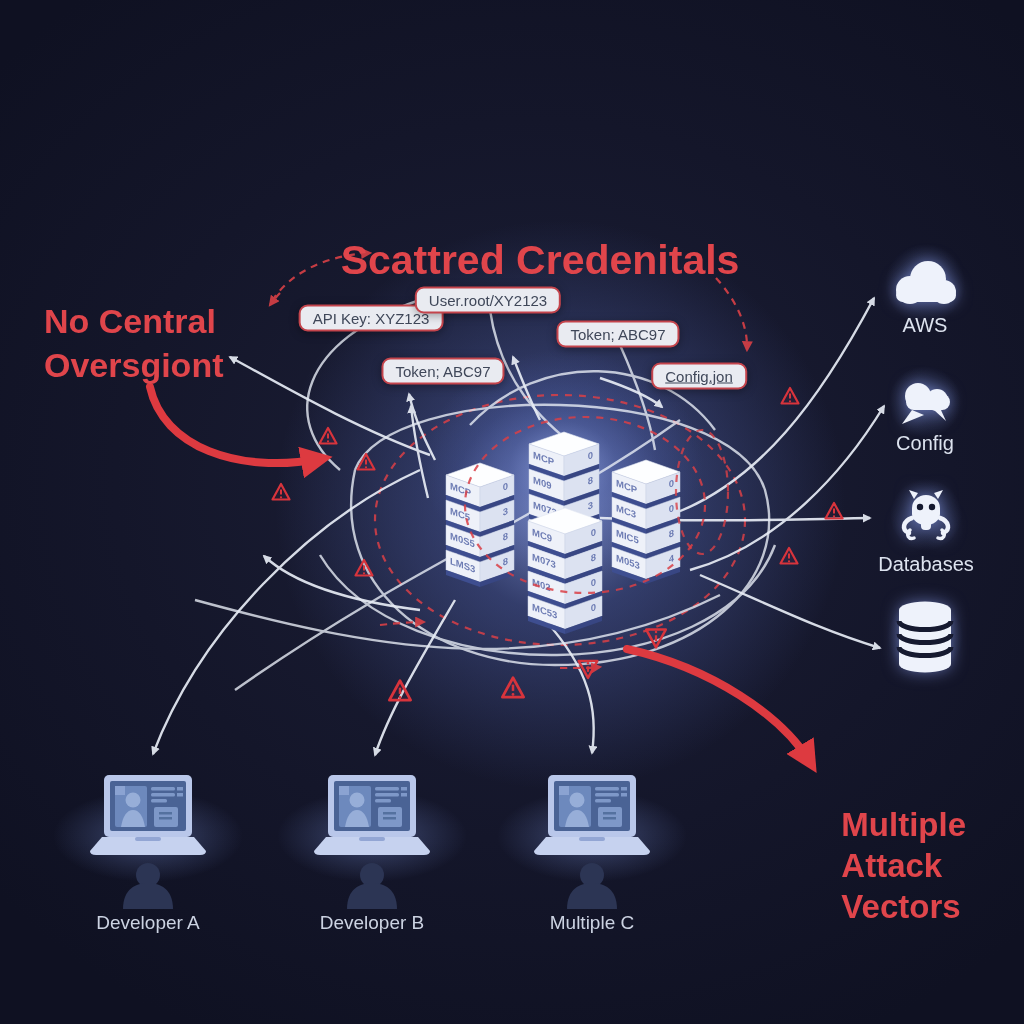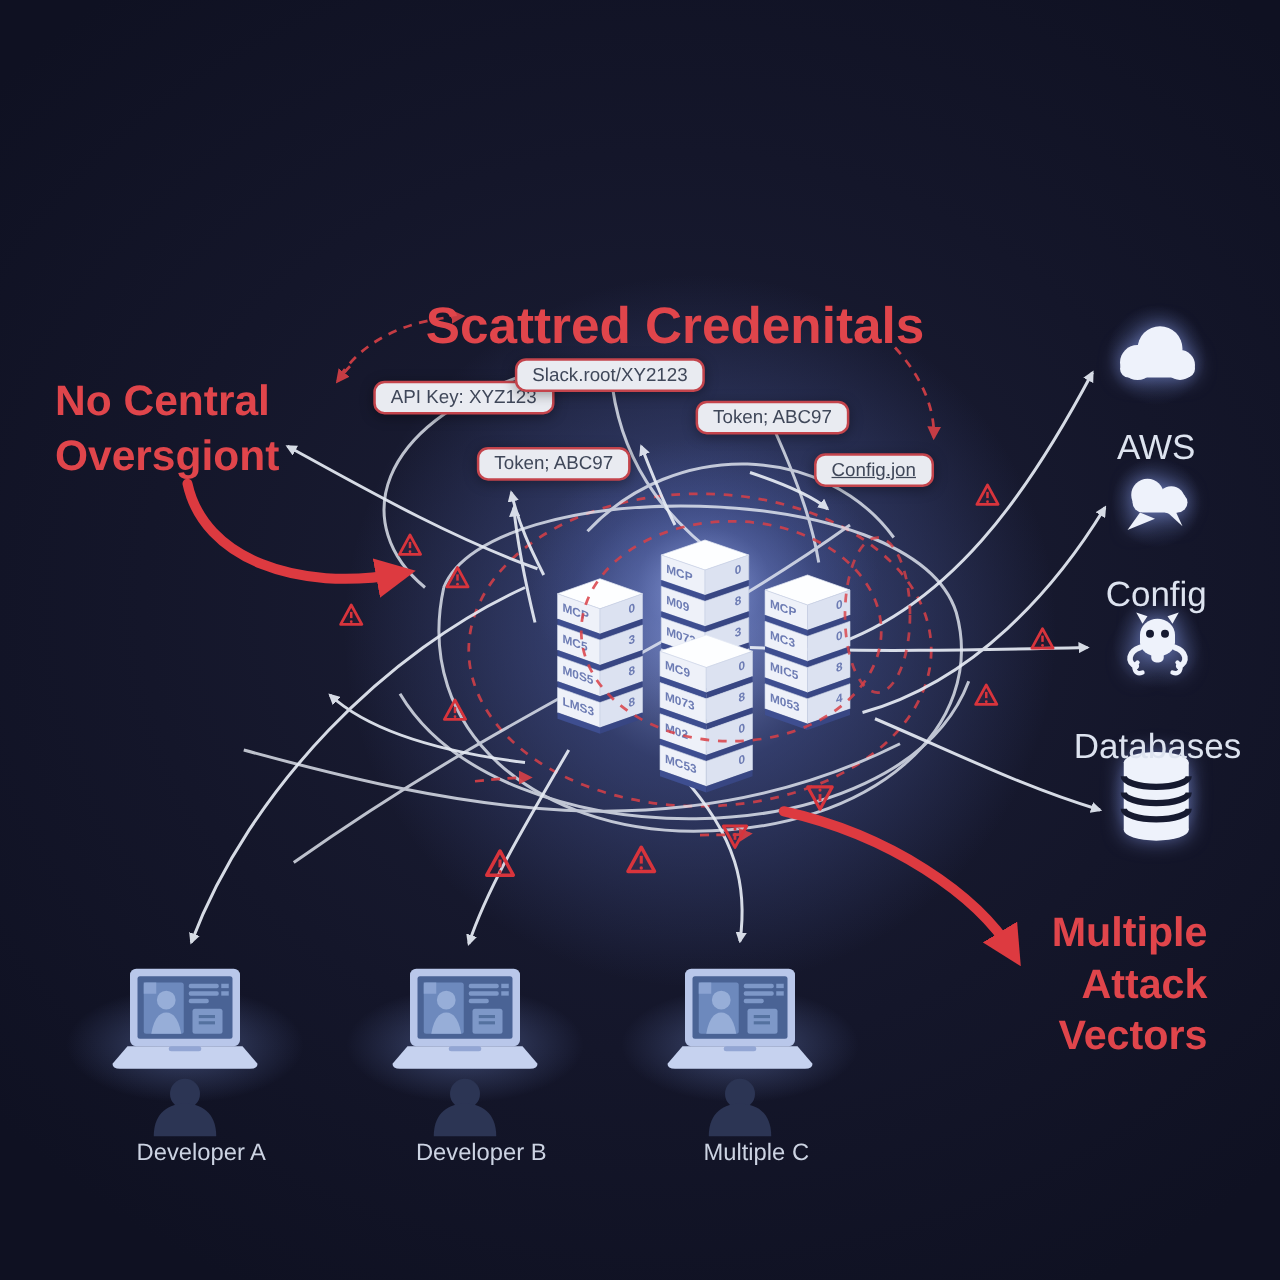--- a/index.html
+++ b/index.html
@@ -5,26 +5,26 @@
   html,body{margin:0;padding:0;background:#0f1122;}
   body{width:1024px;height:1024px;overflow:hidden;font-family:"Liberation Sans",sans-serif;}
   .canvas{position:relative;width:1024px;height:1024px;
     background:radial-gradient(ellipse 720px 620px at 52% 47%, #1c1f37 0%, #14162a 58%, #0f1122 100%);}
   svg.layer{position:absolute;left:0;top:0;}
   .title{position:absolute;left:54px;top:38px;font-size:42px;font-weight:700;line-height:1.2;
     color:#ccd2df;white-space:pre-line;letter-spacing:.2px;z-index:3;}
   .redh{position:absolute;font-weight:700;color:#e0454b;white-space:pre-line;z-index:3;}
   .scattered{left:540px;top:237px;transform:translateX(-50%);font-size:41px;white-space:nowrap;}
   .nocentral{left:44px;top:299px;font-size:34px;line-height:1.3;}
-  .attack{right:58px;top:726px;font-size:33px;line-height:1.24;text-align:right;}
+  .attack{right:58px;top:805px;font-size:33px;line-height:1.24;}
   .pill{position:absolute;transform:translate(-50%,-50%);background:#e9ebf1;border:2px solid #c4444c;
     border-radius:9px;padding:3px 12px;font-size:15px;font-weight:500;color:#3f4759;white-space:nowrap;
     box-shadow:0 2px 10px rgba(0,0,0,.35);z-index:4;}
-  .svc{position:absolute;transform:translateX(-50%);font-size:28px;color:#dde3ef;font-weight:500;z-index:3;margin-top:28px;}
-  .dev{position:absolute;transform:translateX(-50%);font-size:19px;color:#ccd3e2;font-weight:500;z-index:3;margin-left:13px;}
+  .svc{position:absolute;transform:translateX(-50%);font-size:20px;color:#dde3ef;font-weight:500;z-index:3;}
+  .dev{position:absolute;transform:translateX(-50%);font-size:19px;color:#ccd3e2;font-weight:500;z-index:3;}
 </style>
 </head>
 <body>
 
 <div class="canvas">
 
 <svg class="layer" width="1024" height="1024" viewBox="0 0 1024 1024">
   <defs>
     <marker id="arrW" viewBox="0 0 10 10" refX="8" refY="5" markerWidth="9" markerHeight="9" orient="auto-start-reverse" markerUnits="userSpaceOnUse">
       <path d="M0 0 L10 5 L0 10 z" fill="#e7ecf5"></path>
@@ -345,21 +345,21 @@
 
 <div class="redh scattered">Scattred Credenitals</div>
 <div class="redh nocentral">No Central
 Oversgiont</div>
 <div class="redh attack">Multiple
 Attack
 Vectors</div>
 
 <div id="pills">
       <div class="pill" style="left: 371px; top: 318px;">API Key: XYZ123</div>
-      <div class="pill" style="left: 488px; top: 300px;">Slack.root/XY2123</div>
+      <div class="pill" style="left: 488px; top: 300px;">User.root/XY2123</div>
       <div class="pill" style="left: 618px; top: 334px;">Token; ABC97</div>
       <div class="pill" style="left: 443px; top: 371px;">Token; ABC97</div>
       <div class="pill" style="left: 699px; top: 376px; text-decoration: underline;">Config.jon</div>
     </div>
 
 <div class="svc" style="left:925px;top:314px">AWS</div>
 <div class="svc" style="left:925px;top:432px">Config</div>
 <div class="svc" style="left:926px;top:553px">Databases</div>
 
 <div id="devlabels">

